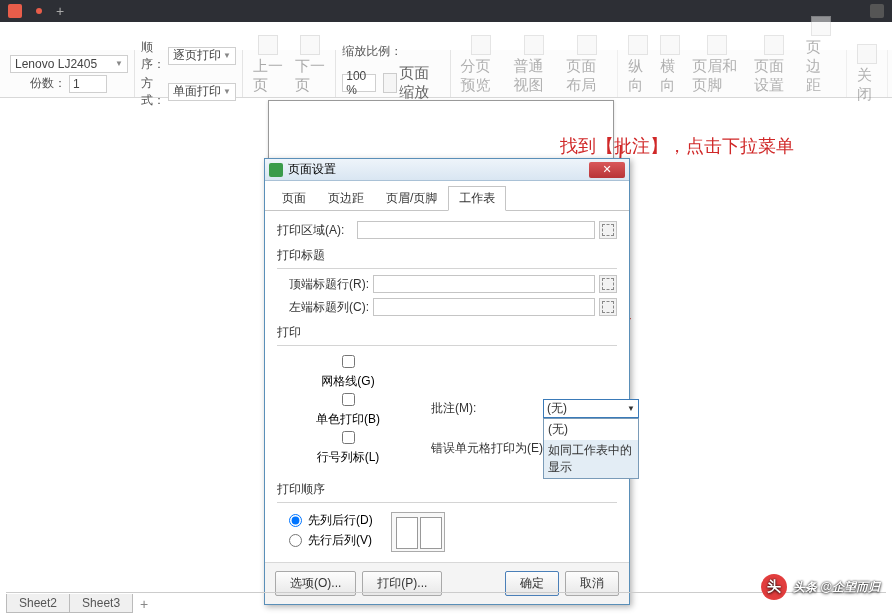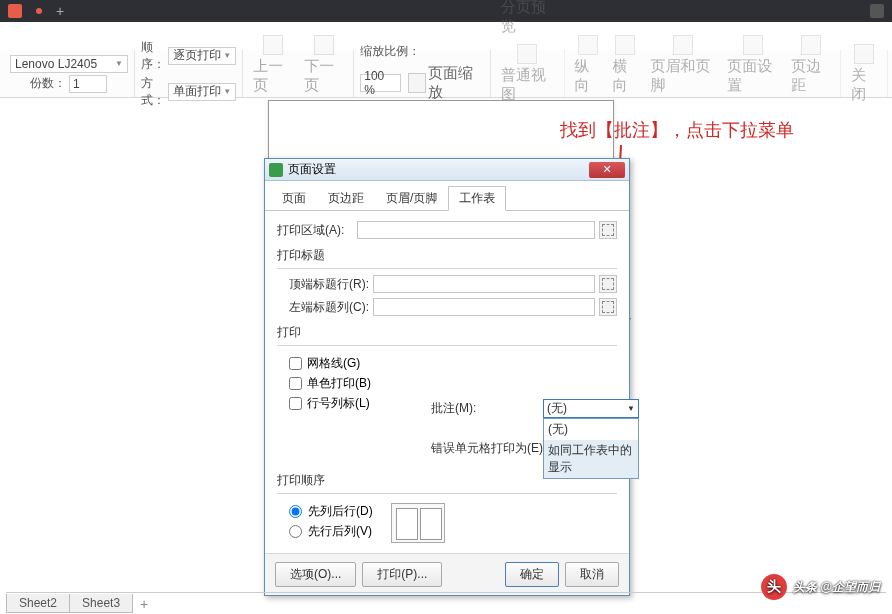--- a/index.html
+++ b/index.html
@@ -24,21 +24,21 @@
 .ribbon-btn { display: flex; flex-direction: column; align-items: center; padding: 2px 4px; color: #888; gap: 2px; }
 .ribbon-btn.disabled { opacity: 0.55; }
 .ribbon-btn-icon { width: 20px; height: 20px; border: 1px solid #ccc; background: #f5f5f5; }
 .ribbon-btn-label { font-size: 15px; color: #666; }
 
 
 .page-area { position: absolute; top: 100px; left: 268px; width: 346px; height: 480px; background: #fff; border: 1px solid #999; box-shadow: 0 1px 3px rgba(0,0,0,0.15); }
 .page-content { color: #c33; font-size: 13px; text-align: center; padding-top: 56px; }
 
 
-.annotation { position: absolute; top: 118px; left: 560px; color: #d02828; font-size: 18px; font-weight: 500; }
+.annotation { position: absolute; top: 134px; left: 560px; color: #d02828; font-size: 18px; font-weight: 500; }
 
 
 .arrow-line { position: absolute; top: 145px; left: 620px; width: 2px; height: 178px; background: #d02828; transform-origin: top; transform: rotate(3deg); }
 .arrow-head { position: absolute; top: 318px; left: 621px; width: 0; height: 0; border-left: 5px solid transparent; border-right: 5px solid transparent; border-top: 9px solid #d02828; }
 
 
 .dialog { position: absolute; top: 158px; left: 264px; width: 366px; background: #fff; border: 1px solid #5a8fb8; box-shadow: 2px 2px 6px rgba(0,0,0,0.3); }
 .dialog-title { height: 22px; background: linear-gradient(#eef4fa, #d9e6f2); display: flex; align-items: center; padding: 0 4px; border-bottom: 1px solid #a9c1d6; }
 .dialog-icon { width: 14px; height: 14px; background: #3a9b4a; border-radius: 2px; margin-right: 5px; }
 .dialog-close { margin-left: auto; width: 36px; height: 16px; background: linear-gradient(#d9585a, #b83538); color: #fff; text-align: center; font-size: 11px; line-height: 15px; border-radius: 2px; cursor: pointer; }
@@ -51,21 +51,21 @@
 .form-row { display: flex; align-items: center; gap: 4px; margin-bottom: 5px; }
 .form-label { color: #333; min-width: 76px; }
 .form-label.indent { margin-left: 12px; }
 .form-input { flex: 1; border: 1px solid #c5c5c5; height: 18px; background: #fff; }
 .form-picker { width: 18px; height: 18px; border: 1px solid #c5c5c5; background: #f2f2f2; display: flex; align-items: center; justify-content: center; }
 .form-picker::before { content: ""; width: 10px; height: 10px; border: 1px dashed #888; }
 
 .section-label { color: #333; margin: 8px 0 4px 0; }
 .hr-line { border-top: 1px solid #d4d4d4; margin-bottom: 6px; }
 
-.checkbox-row { display: flex; align-items: center; gap: 5px; margin: 3px 0 3px 12px; }
+.checkbox-row { display: flex; align-items: center; gap: 5px; margin: 3px 0 3px 12px; flex-direction: column; }
 .checkbox-row input { width: 13px; height: 13px; }
 
 .print-opts { display: flex; gap: 24px; }
 .print-left { flex: 0 0 130px; }
 .print-right { flex: 1; }
 .combo-row { display: flex; align-items: center; gap: 6px; margin-bottom: 3px; margin-top: 47px; }
 .combo-label { min-width: 106px; color: #333; text-align: left; }
 .combo { border: 1px solid #7a9bb8; background: #fff; height: 19px; width: 96px; display: flex; align-items: center; padding: 0 3px; color: #333; position: relative; }
 .combo .arrow { margin-left: auto; font-size: 8px; }
 .combo.open { border-color: #3a7ab8; }
@@ -152,21 +152,21 @@
     <div class="ribbon-row">
       <div class="ribbon-spinner" style="width:46px">
           <span>100 %</span>
         </div>
       <div class="ribbon-btn" style="flex-direction:row;gap:2px">
           <div class="ribbon-btn-icon"></div>
           <span class="ribbon-btn-label">页面缩放</span>
         </div>
     </div>
   </div>
-  <div class="ribbon-group disabled" style="flex-direction:column;align-items:center;gap:4px;opacity:0.5">
+  <div class="ribbon-group disabled" style="flex-direction:row;align-items:flex-end;gap:4px;opacity:0.5">
     <div class="ribbon-btn">
         <div class="ribbon-btn-icon"></div>
         <span class="ribbon-btn-label">分页预览</span>
       </div>
     <div class="ribbon-btn">
         <div class="ribbon-btn-icon"></div>
         <span class="ribbon-btn-label">普通视图</span>
       </div>
     <div class="ribbon-btn">
         <div class="ribbon-btn-icon"></div>

